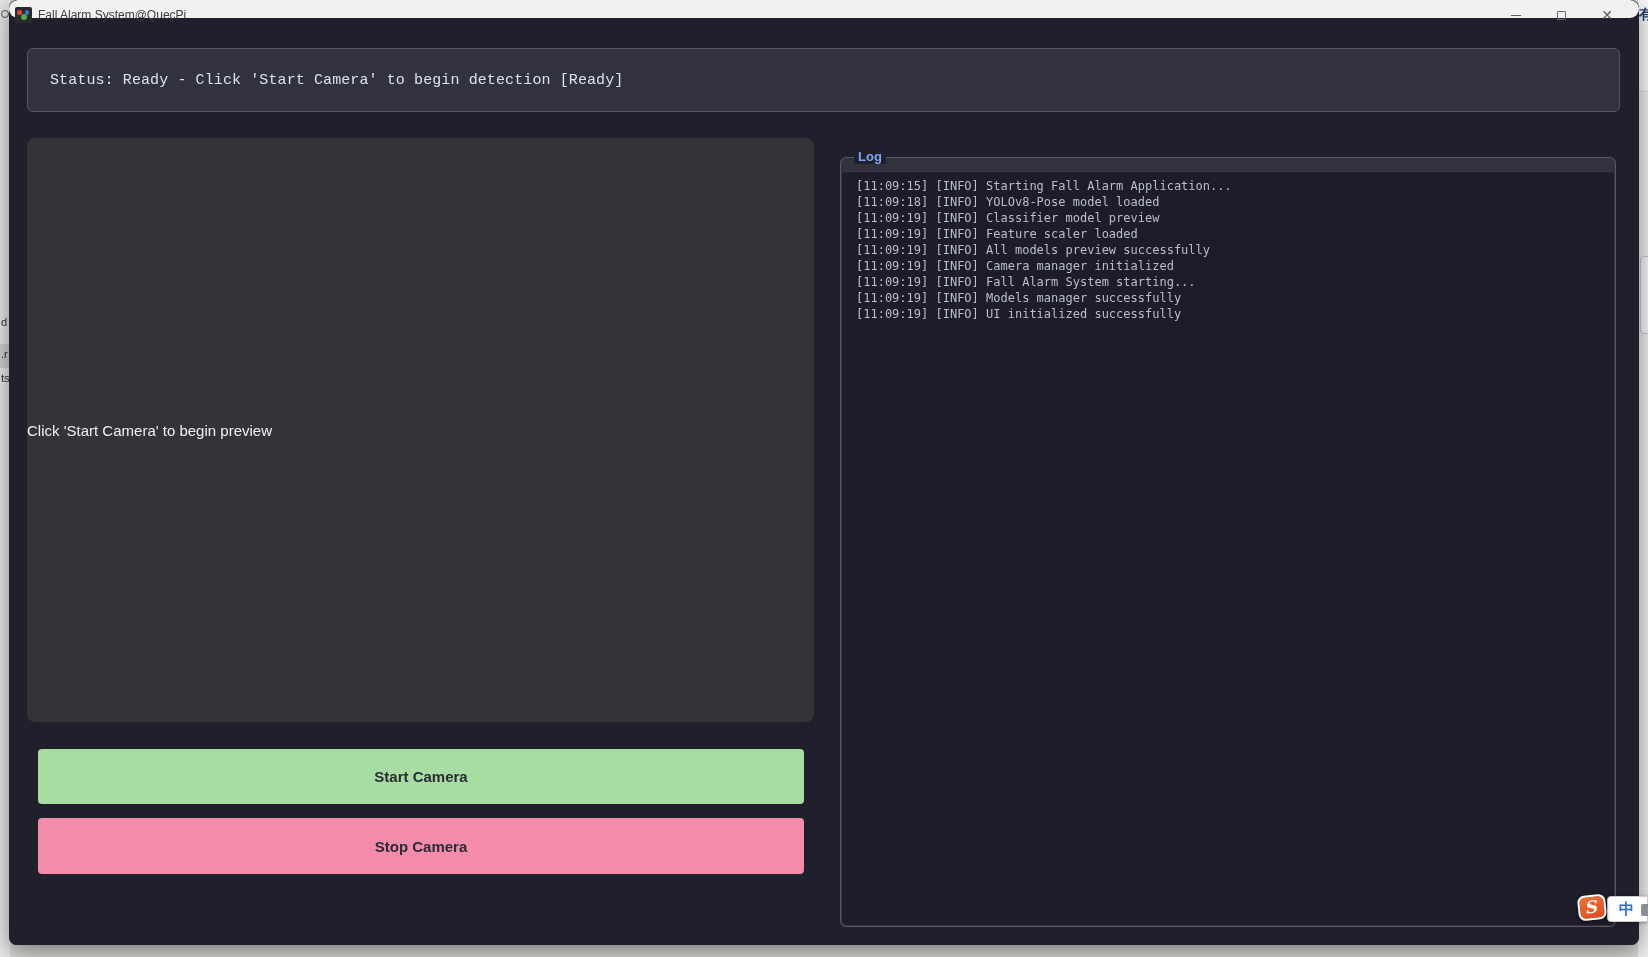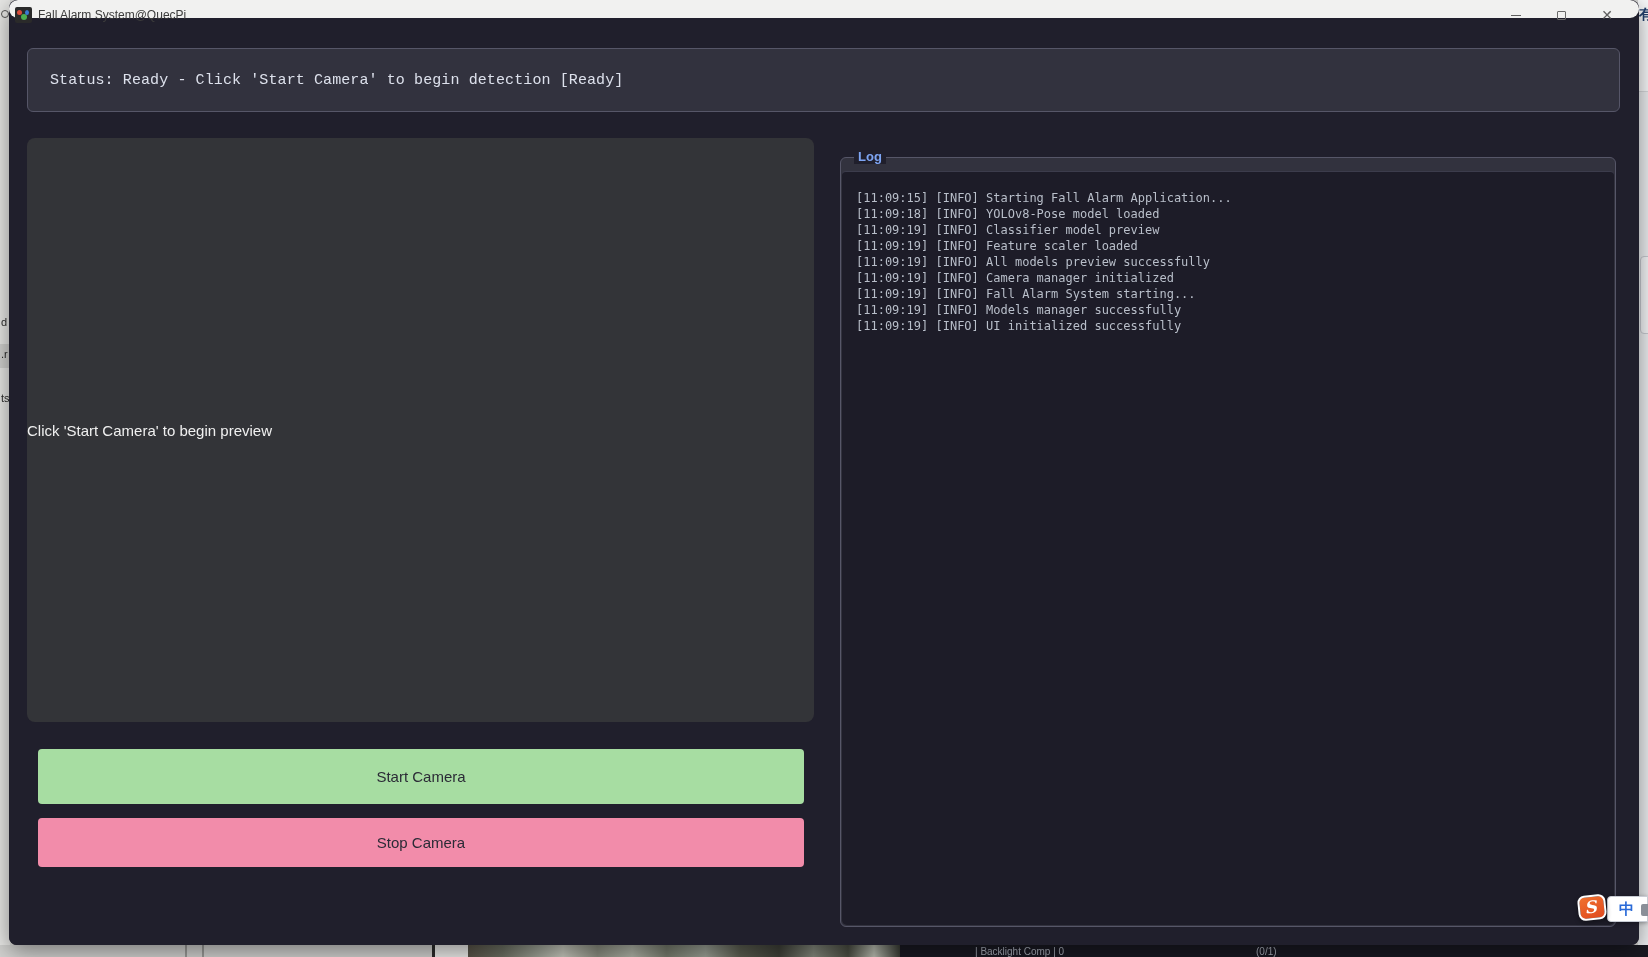--- a/index.html
+++ b/index.html
@@ -51,30 +51,30 @@
 
   .status-bar{position:absolute;left:18px;top:18px;width:1593px;height:64px;background:var(--panel-bg);
     border:1px solid var(--panel-border);border-radius:6px;display:flex;align-items:center;padding-left:22px;}
   .status-bar .status-text{font-size:15px;color:var(--status-text);letter-spacing:.1px;font-family:Liberation Mono, monospace;}
 
   .preview-panel{position:absolute;left:18px;top:108px;width:787px;height:584px;background:var(--preview-bg);
     border-radius:8px;display:flex;align-items:center;justify-content:flex-start;}
   .preview-panel .ph{font-size:15px;color:#f0f0f0;}
 
   .btn{position:absolute;left:29px;width:766px;border:none;border-radius:4px;font-family:"Liberation Sans",sans-serif;
-    font-weight:normal;font-size:15px;color:var(--btn-text);cursor:pointer;display:flex;align-items:center;justify-content:center;}
+    font-weight:bold;font-size:15px;color:var(--btn-text);cursor:pointer;display:flex;align-items:center;justify-content:center;}
   .btn-start{top:719px;height:55px;background:var(--start-btn);}
-  .btn-stop{top:788px;height:49px;background:var(--stop-btn);}
+  .btn-stop{top:788px;height:56px;background:var(--stop-btn);}
 
   .log-group{position:absolute;left:831px;top:127px;width:776px;height:770px;background:var(--panel-bg);
     border:1px solid var(--panel-border);border-radius:6px;}
   .log-title{position:absolute;left:13px;top:-9px;background:var(--window-bg);padding:0 4px;
     font-size:13px;font-weight:bold;color:var(--log-title);text-align:center;}
   .log-area{position:absolute;left:1px;right:1px;top:13px;bottom:1px;background:var(--log-area-bg);
-    border-top:1px solid #3c3c4c;border-radius:4px 4px 5px 5px;padding:18px 14px;overflow:hidden;}
+    border-top:1px solid #3c3c4c;border-radius:4px 4px 5px 5px;padding:6px 14px;overflow:hidden;}
   .log-line{font-family:"DejaVu Sans Mono",monospace;font-size:12px;line-height:16px;color:var(--log-text);white-space:pre;}
 
   
   .ime-bar{position:absolute;left:1578px;top:892px;width:70px;height:32px;z-index:5;}
   .ime-panel{position:absolute;left:29px;top:4px;width:41px;height:26px;background:#ffffff;border:1px solid #c8ccd4;
     border-radius:4px 0 0 4px;display:flex;align-items:center;box-shadow:0 1px 4px rgba(0,0,0,.35);}
   .ime-cn{margin-left:11px;font-size:15px;font-weight:bold;color:var(--ime-blue);}
   .ime-extra{position:absolute;right:-4px;top:7px;width:10px;height:12px;background:#8a8f98;border-radius:2px;}
   .ime-logo{position:absolute;left:0;top:3px;width:28px;height:25px;background:linear-gradient(160deg,#f0712f,#e04a1f);
     border:2px solid #fff;border-radius:7px;transform:rotate(-6deg);display:flex;align-items:center;justify-content:center;
@@ -84,40 +84,29 @@
 </head>
 <body>
 
 <div class="screen">
 
   <div class="left-sliver">
     <div class="frag-icon"></div>
     <div class="frag" style="top:316px;">d</div>
     <div class="row-hl"></div>
     <div class="frag" style="top:348px;">.r</div>
-    <div class="frag" style="top:392px;">ts</div>
+    <div class="frag" style="top:372px;">ts</div>
   </div>
 
   <div class="right-sliver">
     <div class="top-white"></div>
     <div class="cn-char">有</div>
     <div class="side-box"></div>
   </div>
 
-  <div class="bottom-strip">
-    <div class="bs-light"></div>
-    <div class="bs-tick" style="left:185px;"></div>
-    <div class="bs-tick" style="left:202px;"></div>
-    <div class="bs-white"></div>
-    <div class="bs-video"></div>
-    <div class="bs-dark">
-      <div class="bs-text" style="left:75px;">| Backlight Comp | 0</div>
-      <div class="bs-text" style="left:356px;">(0/1)</div>
-    </div>
-  </div>
 
   <div class="main-window">
 
     <div class="titlebar">
       <div class="app-icon">
           <i class="d1"></i>
           <i class="d2"></i>
           <i class="d3"></i>
         </div>
       <div class="title-text">Fall Alarm System@QuecPi</div>

